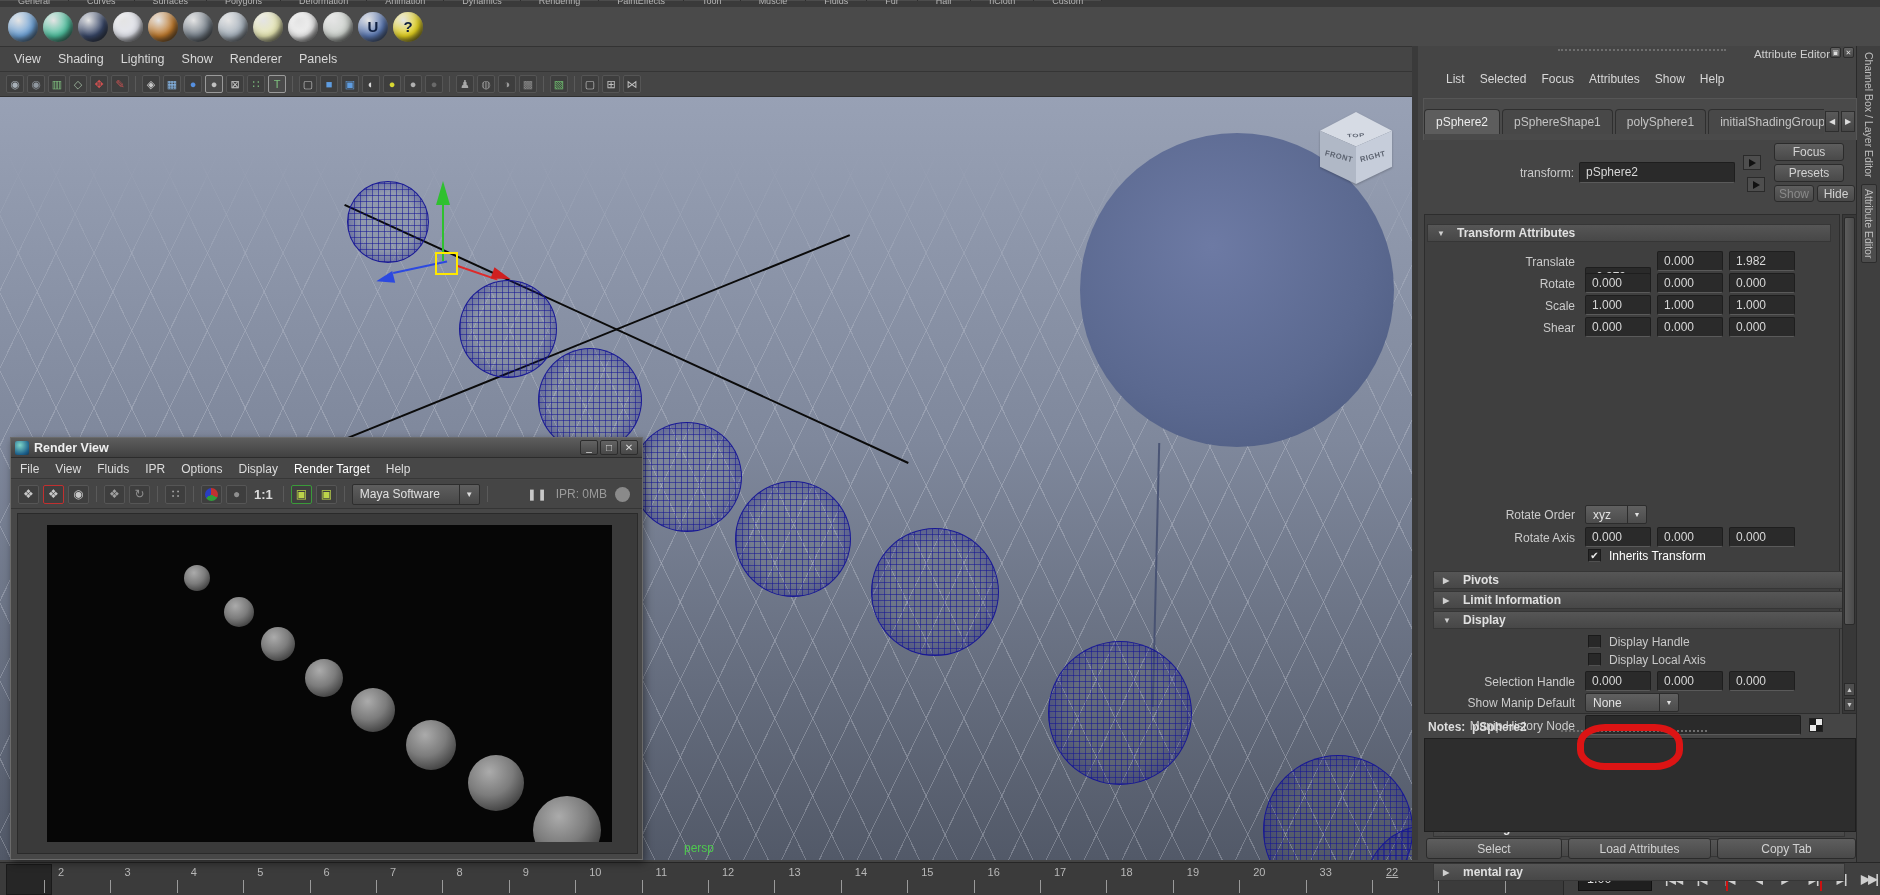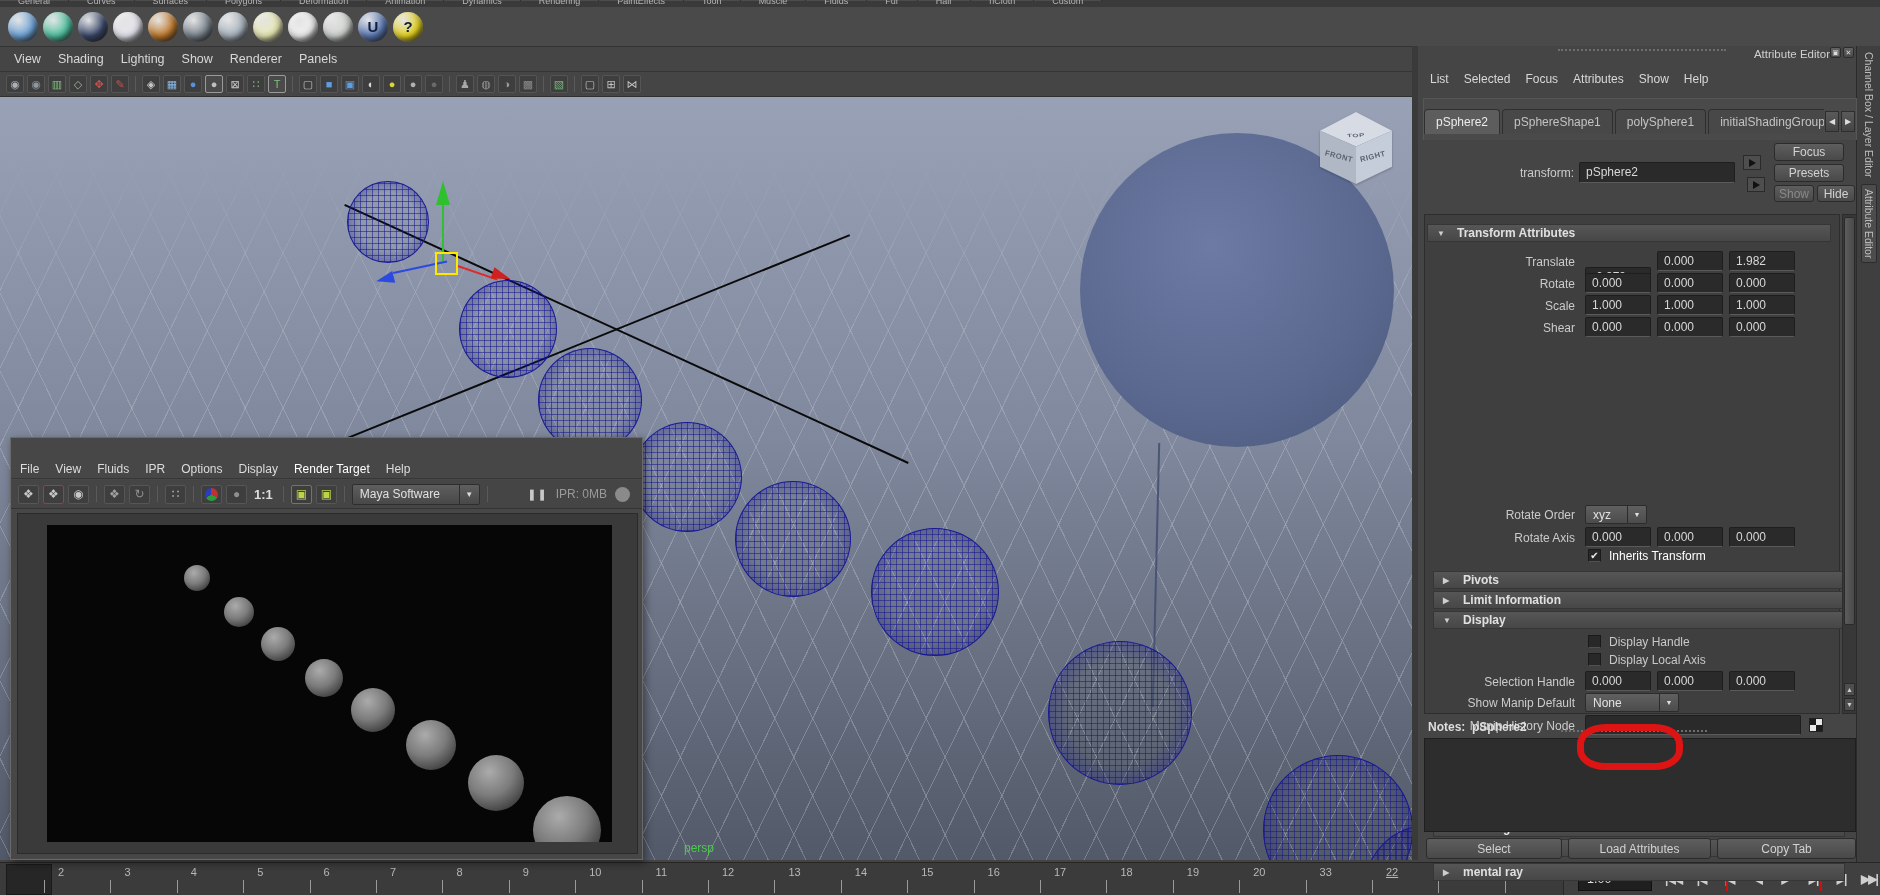--- a/index.html
+++ b/index.html
@@ -73,21 +73,21 @@
   .rv-canvas{position:absolute;left:29px;top:11px;width:565px;height:317px;background:#060606;overflow:hidden}
   .gs{position:absolute;border-radius:50%;background:radial-gradient(circle at 38% 30%, #ababab, #7c7c7c 45%, #3c3c3c 82%, #1f1f1f 100%)}
   .rv-dd{height:21px;width:128px;background:linear-gradient(#5e5e5e,#484848);border:1px solid #2e2e2e;border-radius:2px;
          display:flex;align-items:center;justify-content:space-between;padding-left:7px;color:#e0e0e0}
   .rv-dd .arrow{width:20px;height:100%;border-left:1px solid #2e2e2e;display:flex;align-items:center;justify-content:center;font-size:8px;color:#ddd}
 
   
   .ae{left:1412px;top:46px;width:444px;height:814px;background:#454545;border-left:6px solid #3a3a3a;z-index:6}
   .ae-title{position:absolute;right:26px;top:2px;font-size:11.5px;color:#cfcfcf}
   .dots{position:absolute;border-top:2px dotted #6e6e6e;height:0}
-  .ae-menu{position:absolute;left:12px;top:26px;display:flex;gap:15px}
+  .ae-menu{position:absolute;left:28px;top:26px;display:flex;gap:15px}
   .ae-menu span{font-size:12px;color:#d8d8d8}
   .ae-tabwrap{position:absolute;left:5px;top:52px;width:434px;height:42px;border:1px solid #565656;border-bottom:none;background:#4a4a4a}
   .ae-tabs{position:absolute;left:6px;top:63px;display:flex;gap:2px;max-width:400px;overflow:hidden}
   .aetab{height:25px;background:#484848;border:1px solid #2f2f2f;border-bottom:none;border-radius:4px 4px 0 0;
          color:#c3c3c3;font-size:12px;display:flex;align-items:center;padding:0 11px;white-space:nowrap}
   .aetab.active{background:#5d5d5d;color:#ececec}
   .tab-scroll{position:absolute;top:65px;width:14px;height:21px;background:linear-gradient(#5a5a5a,#454545);
               border:1px solid #2e2e2e;color:#ddd;font-size:8px;display:flex;align-items:center;justify-content:center}
   .fld{background:#2a2a2a;border:1px solid #1e1e1e;border-bottom-color:#5a5a5a;border-radius:2px;
        color:#d8d8d8;font-size:12px;padding:2px 6px}
@@ -252,20 +252,29 @@
       <div class="ws" style="left: 538px; top: 251px; width: 104px; height: 104px;"></div>
       <div class="ws" style="left: 632px; top: 325px; width: 110px; height: 110px;"></div>
       <div class="ws" style="left: 735px; top: 384px; width: 116px; height: 116px;"></div>
       <div class="ws" style="left: 871px; top: 431px; width: 128px; height: 128px;"></div>
       <div class="ws" style="left: 1048px; top: 544px; width: 144px; height: 144px;"></div>
       <div class="ws" style="left: 1263px; top: 658px; width: 150px; height: 150px;"></div>
       <div class="ws" style="left: 1364px; top: 728px; width: 128px; height: 128px;"></div>
     </div>
 
   <div class="abs rv">
+    <div class="rv-title">
+      <div class="maya-ico"></div>
+      <b>Render View</b>
+      <div style="margin-left:auto;display:flex;gap:2px" id="rvWinBtns">
+          <div class="winbtn">_</div>
+          <div class="winbtn">□</div>
+          <div class="winbtn">✕</div>
+        </div>
+    </div>
     <div class="rv-menu" id="rvMenu">
         <span>File</span>
         <span>View</span>
         <span>Fluids</span>
         <span>IPR</span>
         <span>Options</span>
         <span>Display</span>
         <span class="disabled">Render Target</span>
         <span>Help</span>
       </div>

